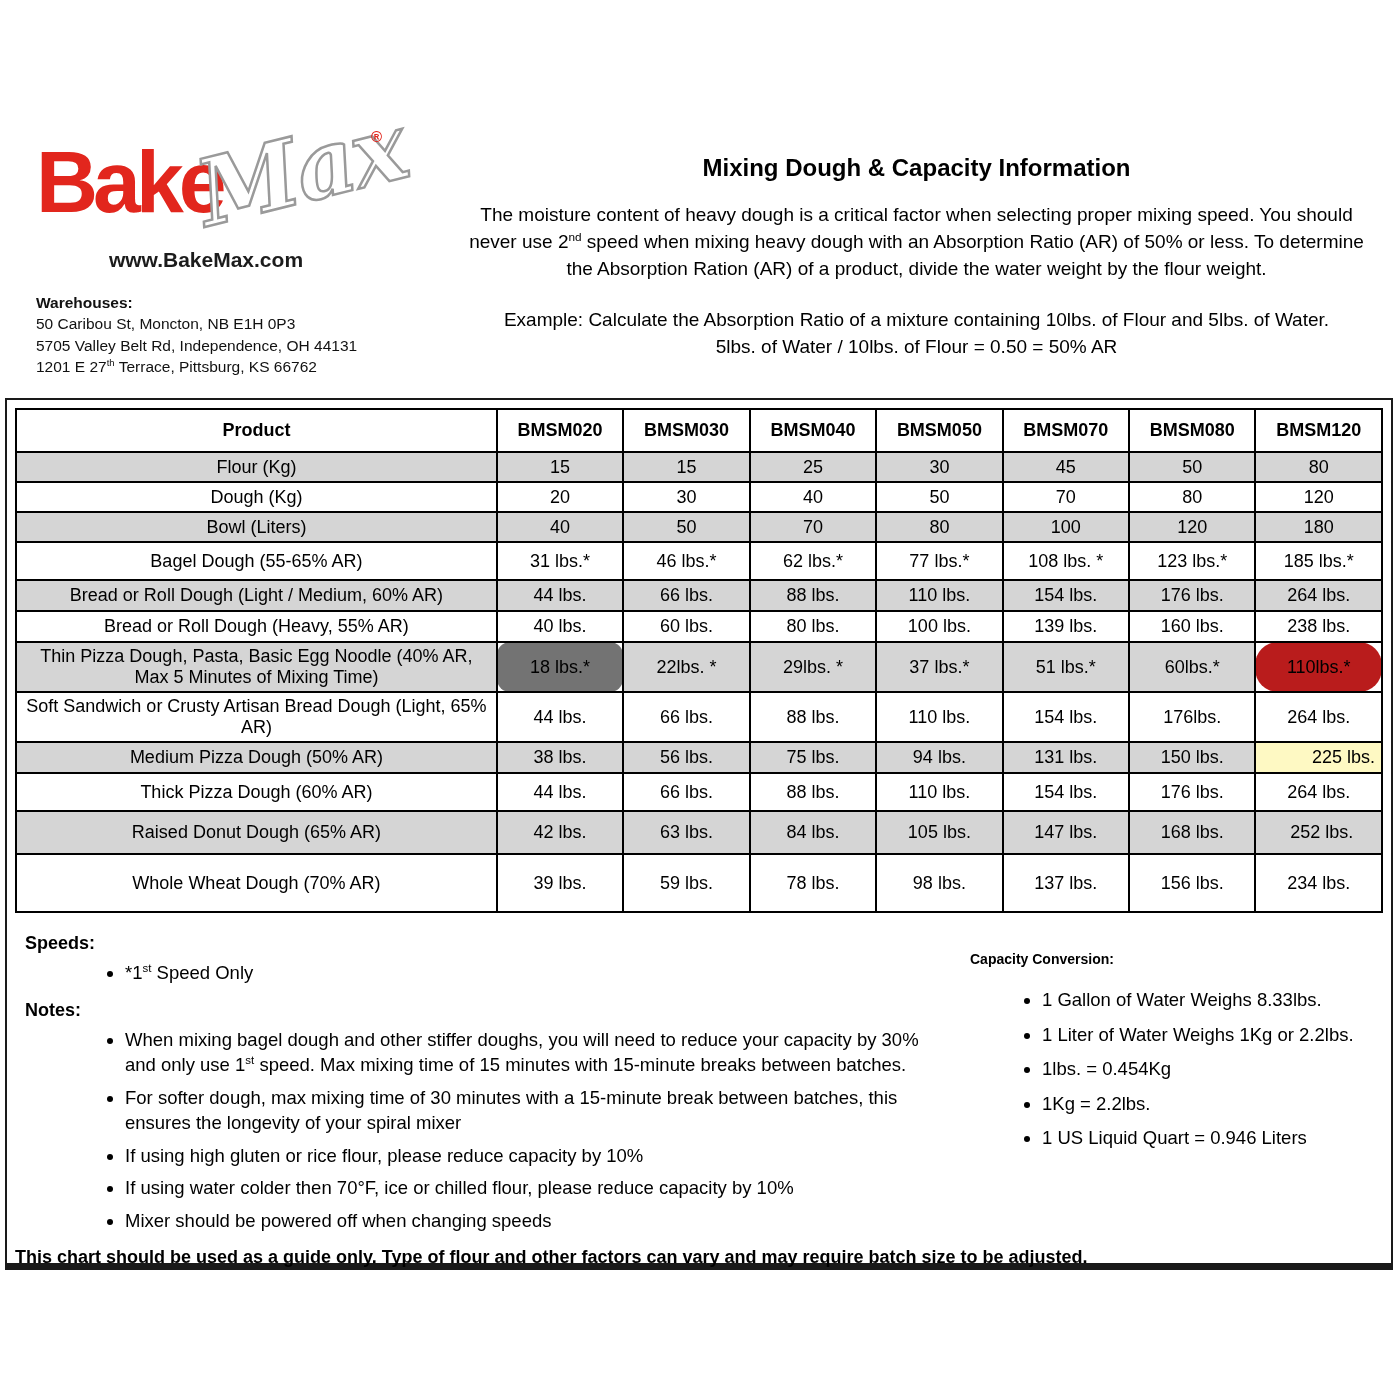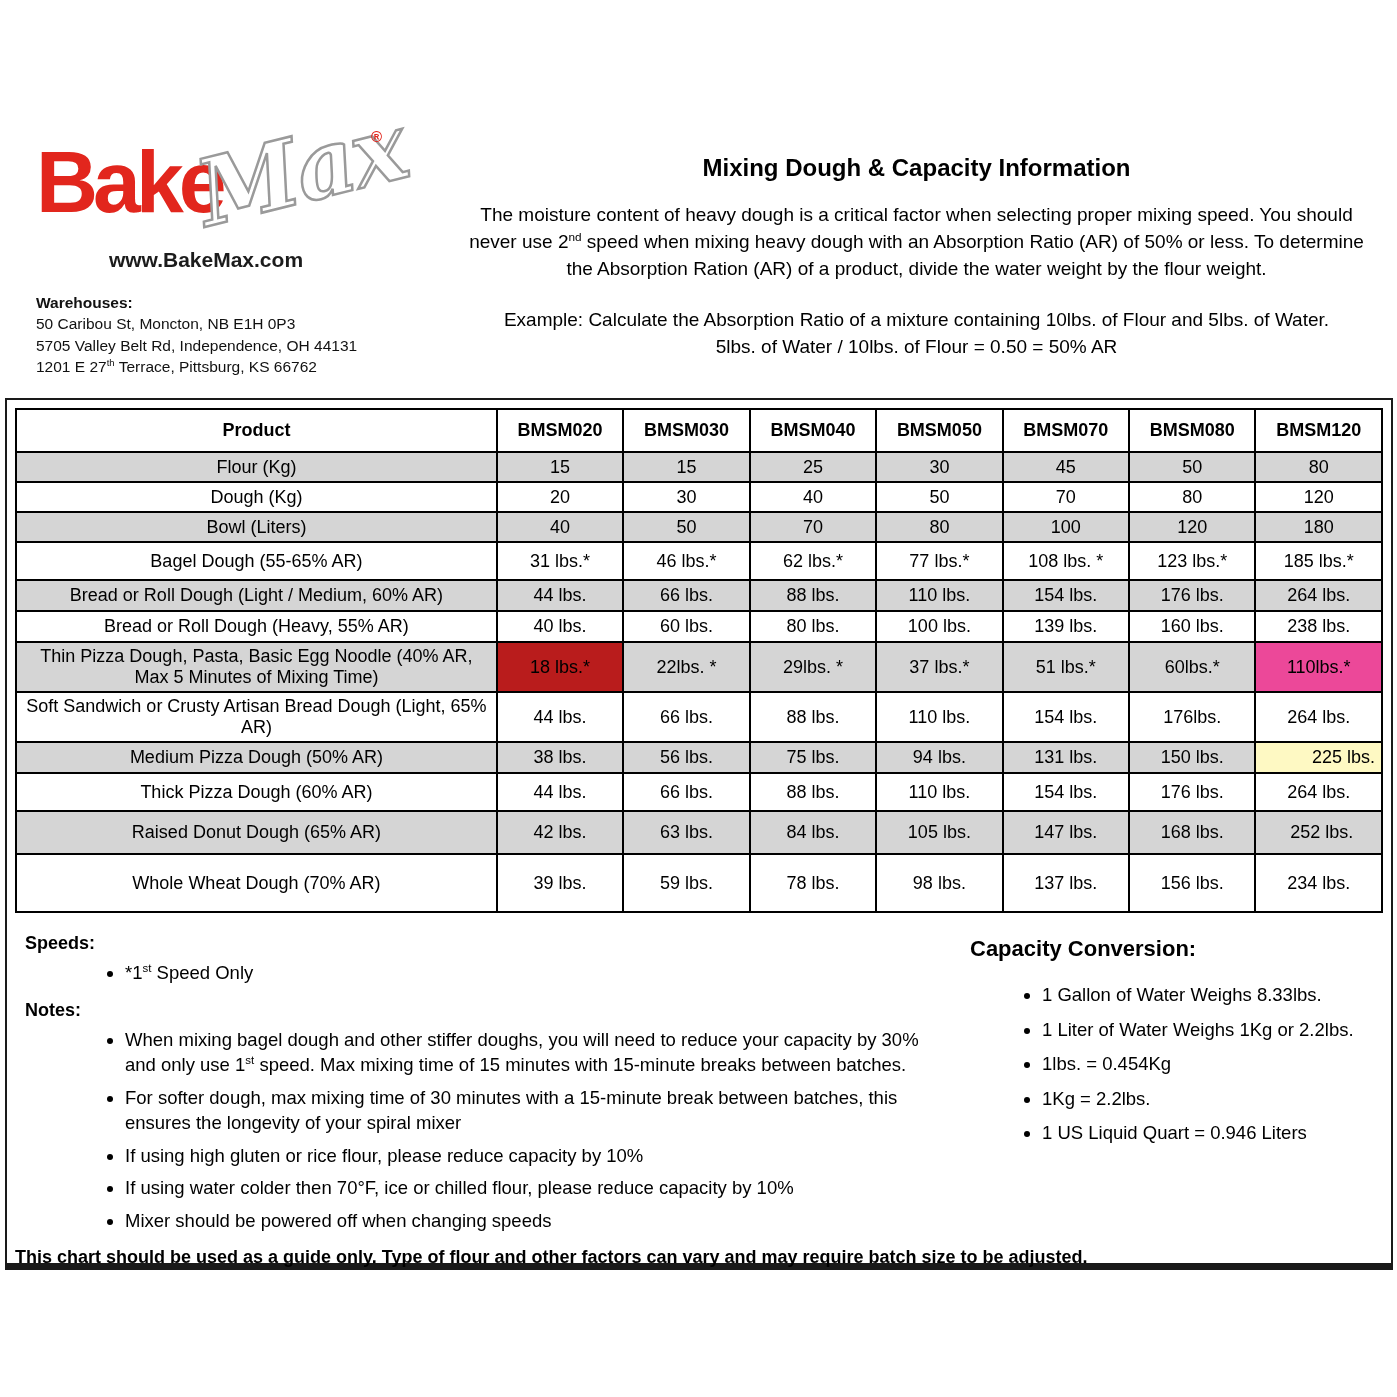--- a/index.html
+++ b/index.html
@@ -57,21 +57,21 @@
   .cap-table tbody tr:nth-child(11) { height:43px; }
   .cap-table tbody tr:nth-child(12) { height:58px; }
 
   
   .below { display:flex; padding:14px 12px 0 18px; flex:1 1 auto; }
   .left-col { width:905px; flex:0 0 auto; }
   .sec-heading { font-size:18px; font-weight:bold; margin:6px 0 4px 0; }
   ul.dot-list { margin:6px 0 14px 0; padding-left:100px; }
   ul.dot-list li { font-size:18.5px; line-height:1.38; margin-bottom:7px; }
   .right-col { flex:1 1 auto; padding-left:40px; }
-  .right-col .sec-heading { font-size:22px; margin-top:9px; }
+  .right-col .sec-heading { font-size:14px; margin-top:24px; }
   .right-col ul.dot-list { padding-left:72px; margin-top:20px; }
   .right-col ul.dot-list li { margin-bottom:9px; }
   .footer-note { font-weight:bold; font-size:18px; padding:0 10px 16px 8px; flex:0 0 auto; }
 </style>
 </head>
 <body>
 
 <div class="top">
   <div class="brand">
     <div class="logo">
@@ -177,27 +177,27 @@
           <td>40 lbs.</td>
           <td>60 lbs.</td>
           <td>80 lbs.</td>
           <td>100 lbs.</td>
           <td>139 lbs.</td>
           <td>160 lbs.</td>
           <td>238 lbs.</td>
         </tr>
         <tr>
           <td style="background: rgb(213, 213, 213);">Thin Pizza Dough, Pasta, Basic Egg Noodle (40% AR, Max 5 Minutes of Mixing Time)</td>
-          <td style="background: #b91c1c;">18 lbs.*</td>
+          <td style="background: #737373; border-radius: 13px;">18 lbs.*</td>
           <td style="background: rgb(213, 213, 213);">22lbs. *</td>
           <td style="background: rgb(213, 213, 213);">29lbs. *</td>
           <td style="background: rgb(213, 213, 213);">37 lbs.*</td>
           <td style="background: rgb(213, 213, 213);">51 lbs.*</td>
           <td style="background: rgb(213, 213, 213);">60lbs.*</td>
-          <td style="background: #ec4899;">110lbs.*</td>
+          <td style="background: #b91c1c; border-radius: 23px;">110lbs.*</td>
         </tr>
         <tr>
           <td>Soft Sandwich or Crusty Artisan Bread Dough (Light, 65% AR)</td>
           <td>44 lbs.</td>
           <td>66 lbs.</td>
           <td>88 lbs.</td>
           <td>110 lbs.</td>
           <td>154 lbs.</td>
           <td>176lbs.</td>
           <td>264 lbs.</td>

